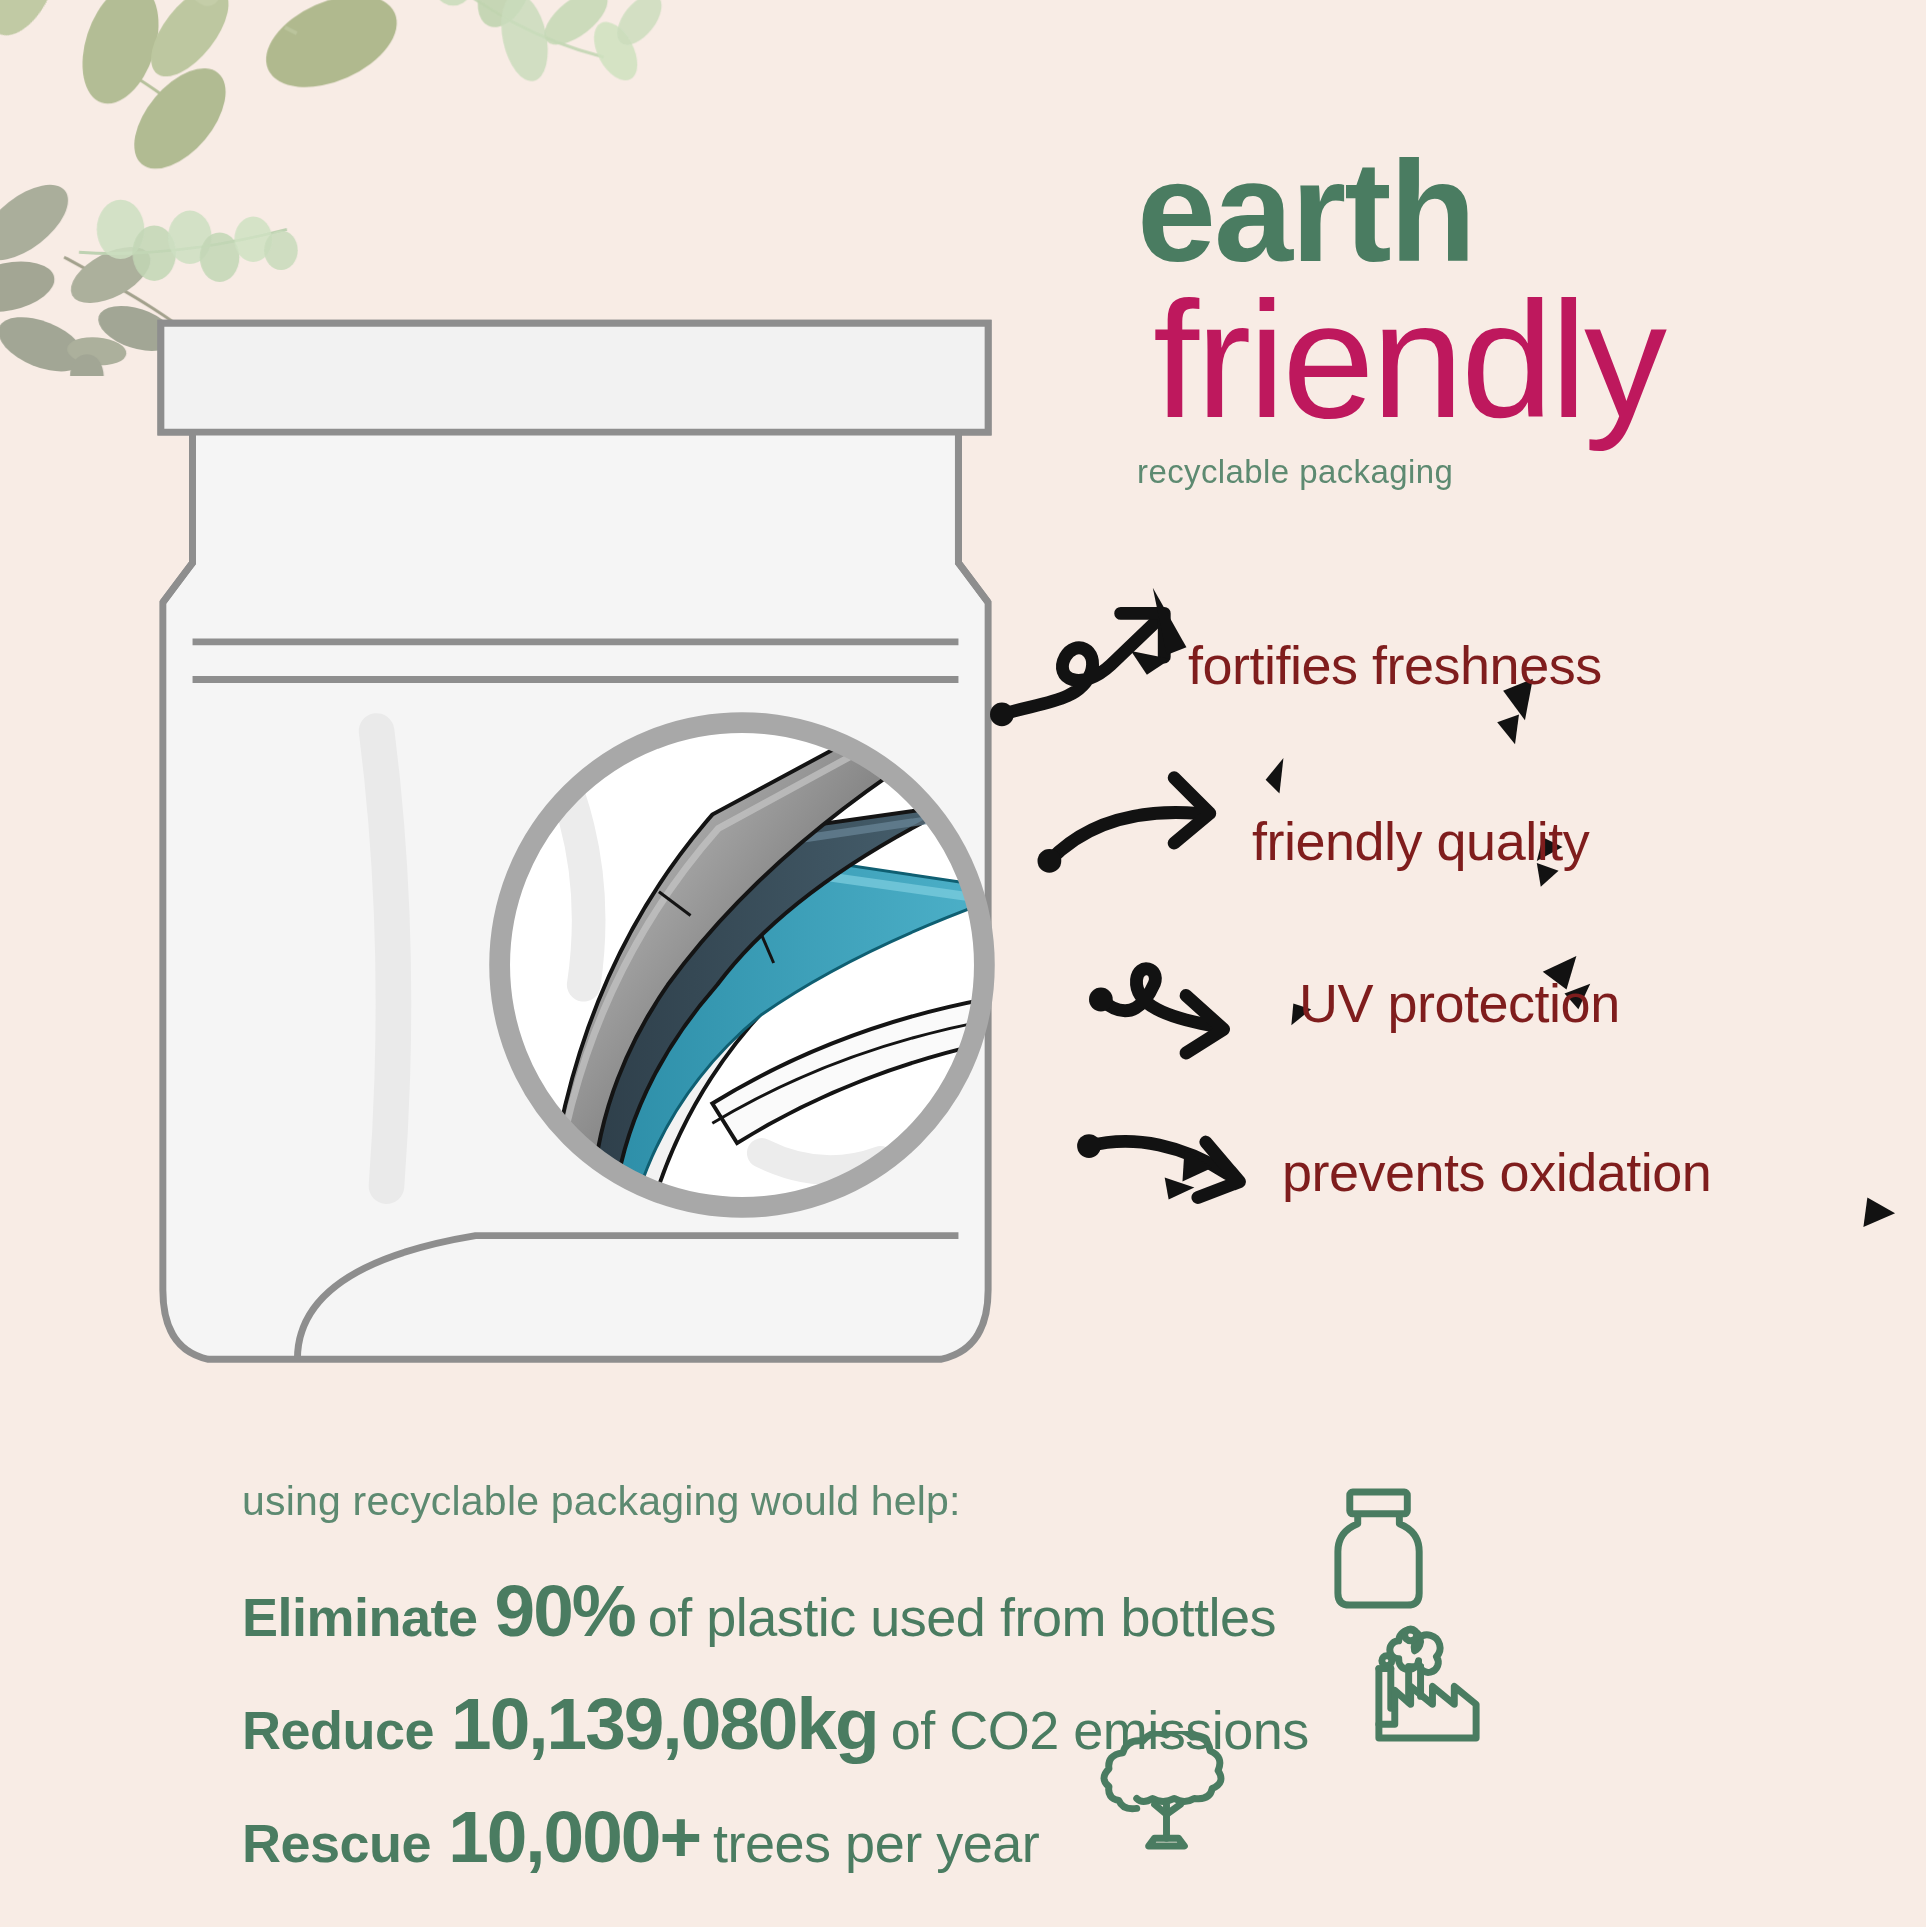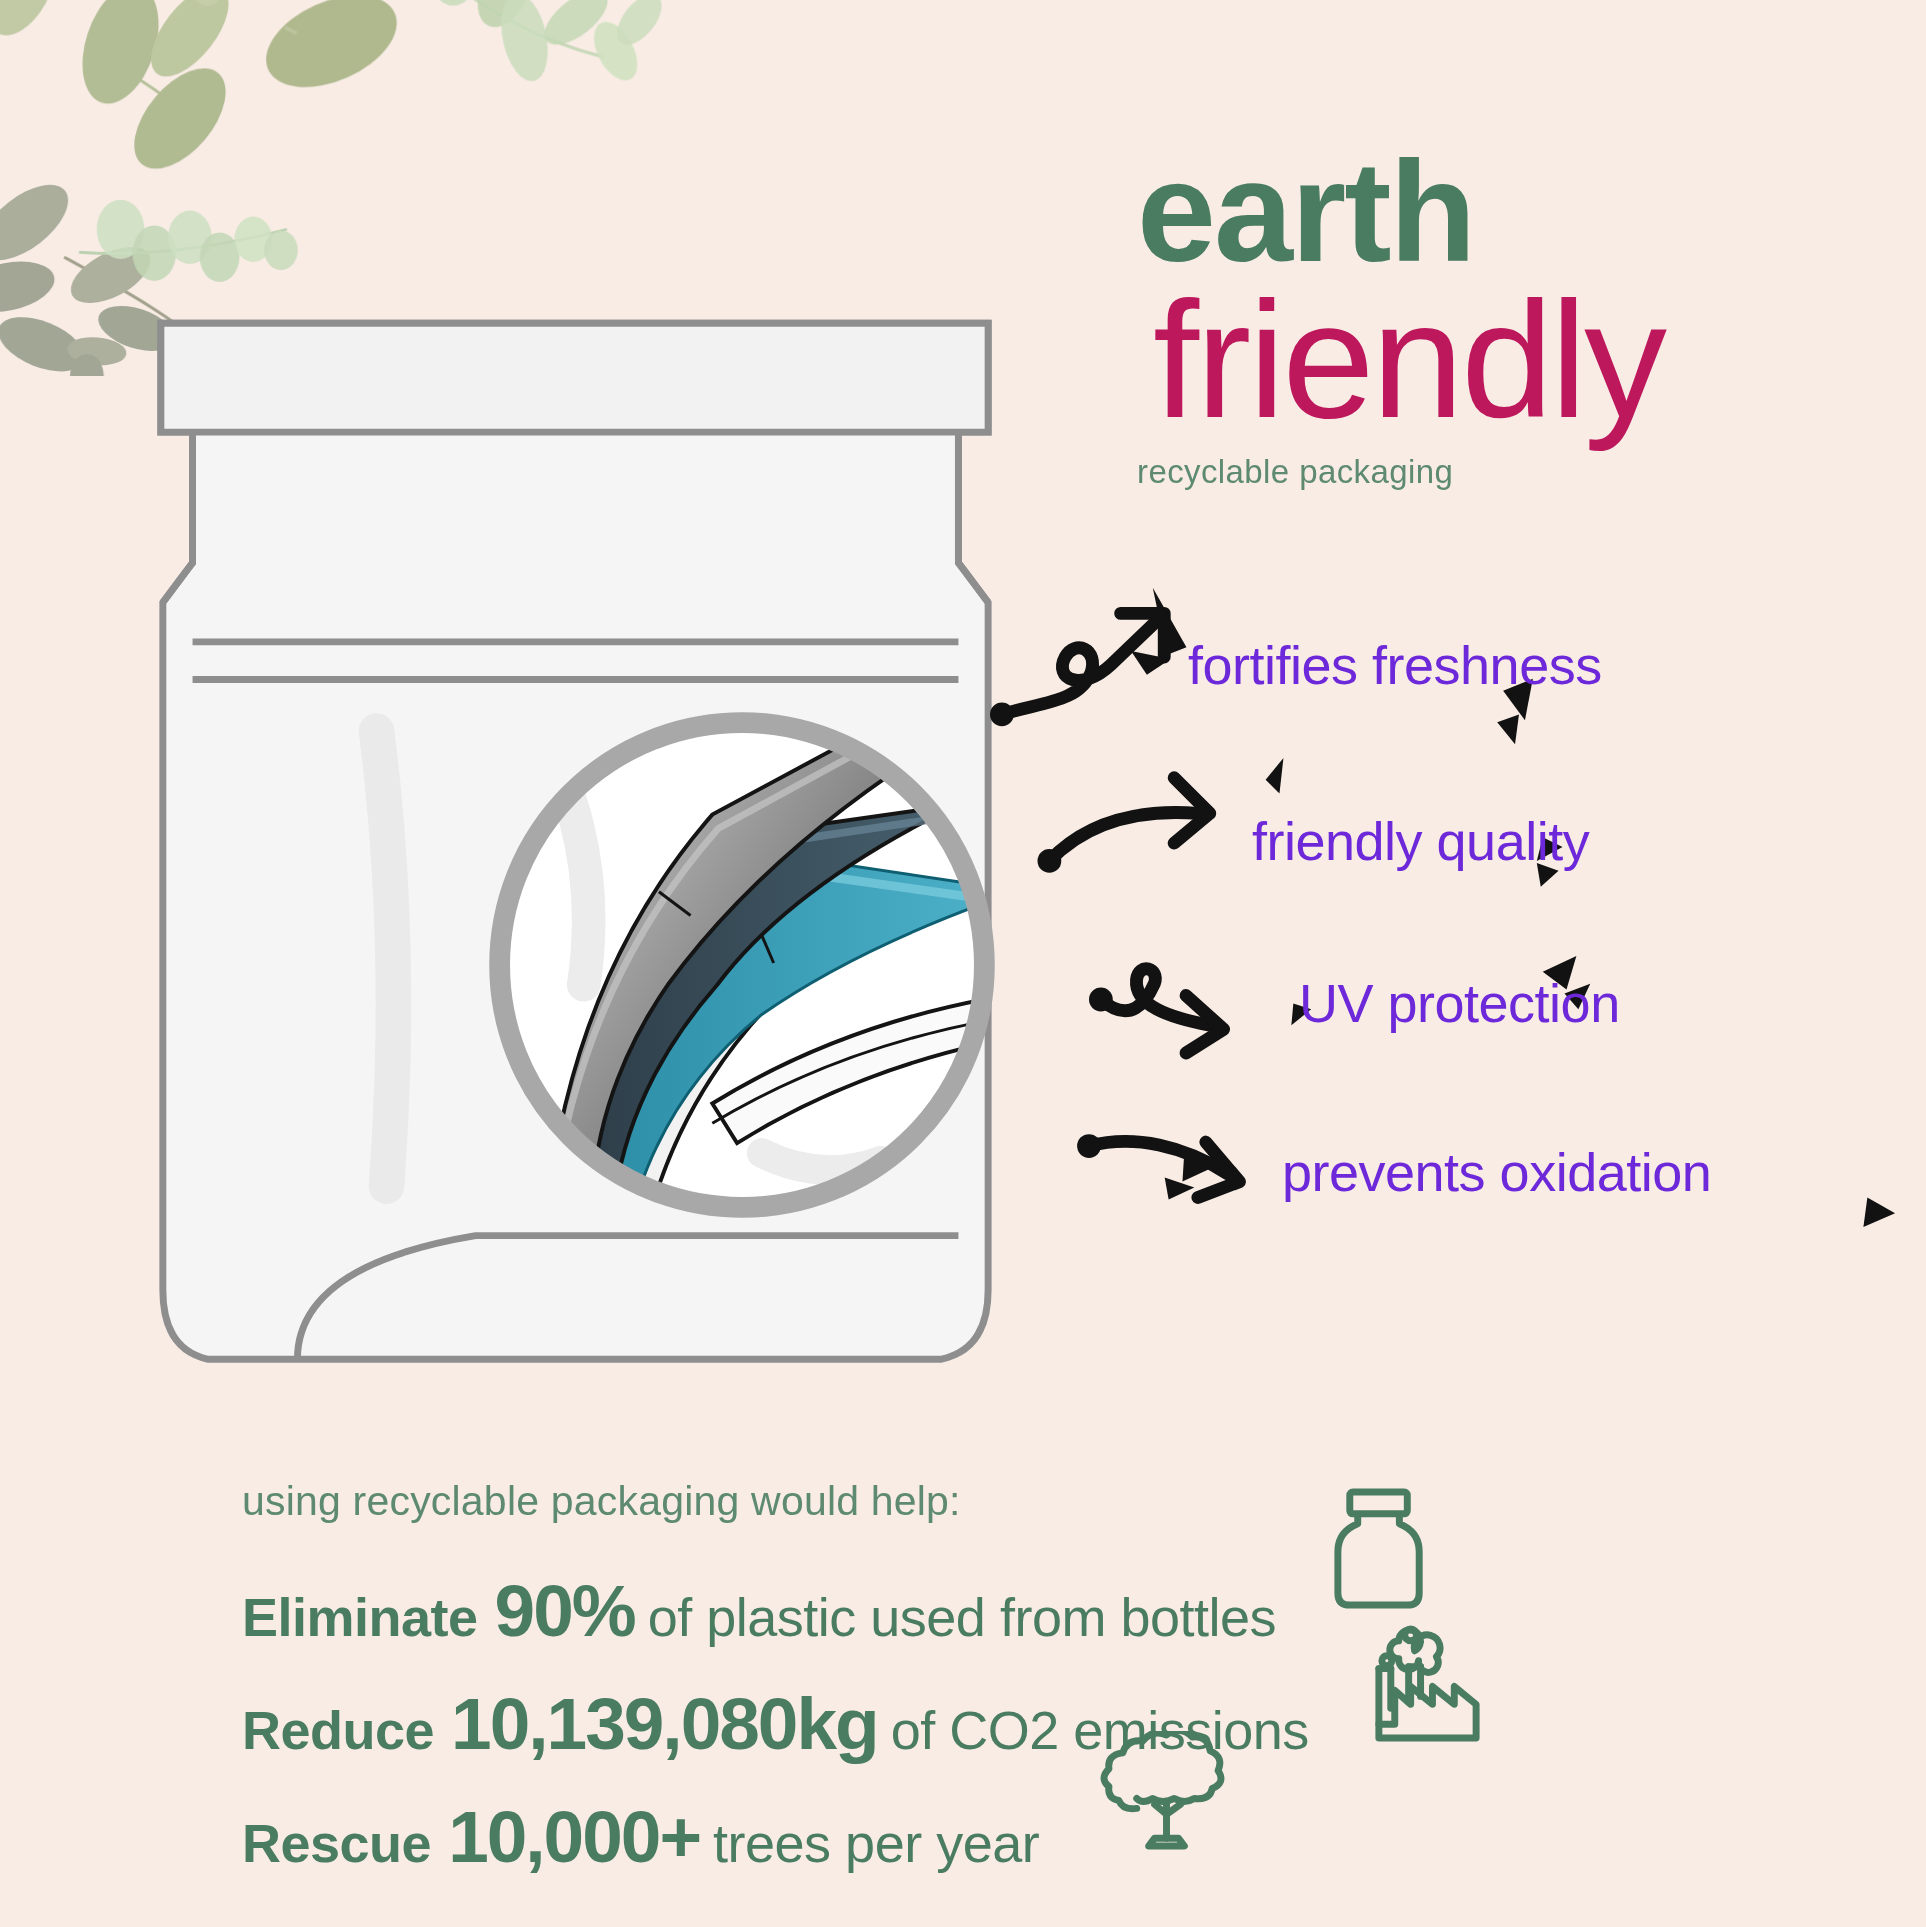--- a/index.html
+++ b/index.html
@@ -27,21 +27,21 @@
     letter-spacing:-3px;line-height:.92;margin:16px;
     margin-top:6px;
   }
   #subtitle{
     font-size:33px;color:#5d8a71;font-weight:normal;
     letter-spacing:0.4px;margin:0;margin-top:16px;
   }
 
   
   .feature-label{
-    font-size:54px;color:#6d28d9;white-space:nowrap;
+    font-size:54px;color:#7f1d1d;white-space:nowrap;
     letter-spacing:-0.5px;font-weight:normal;
   }
   #feat-0{left:1188px;top:634px;}
   #feat-1{left:1252px;top:810px;}
   #feat-2{left:1299px;top:972px;}
   #feat-3{left:1282px;top:1141px;}
 
   
   #stats{left:242px;top:1478px;width:1188px;}
   #stats-intro{

